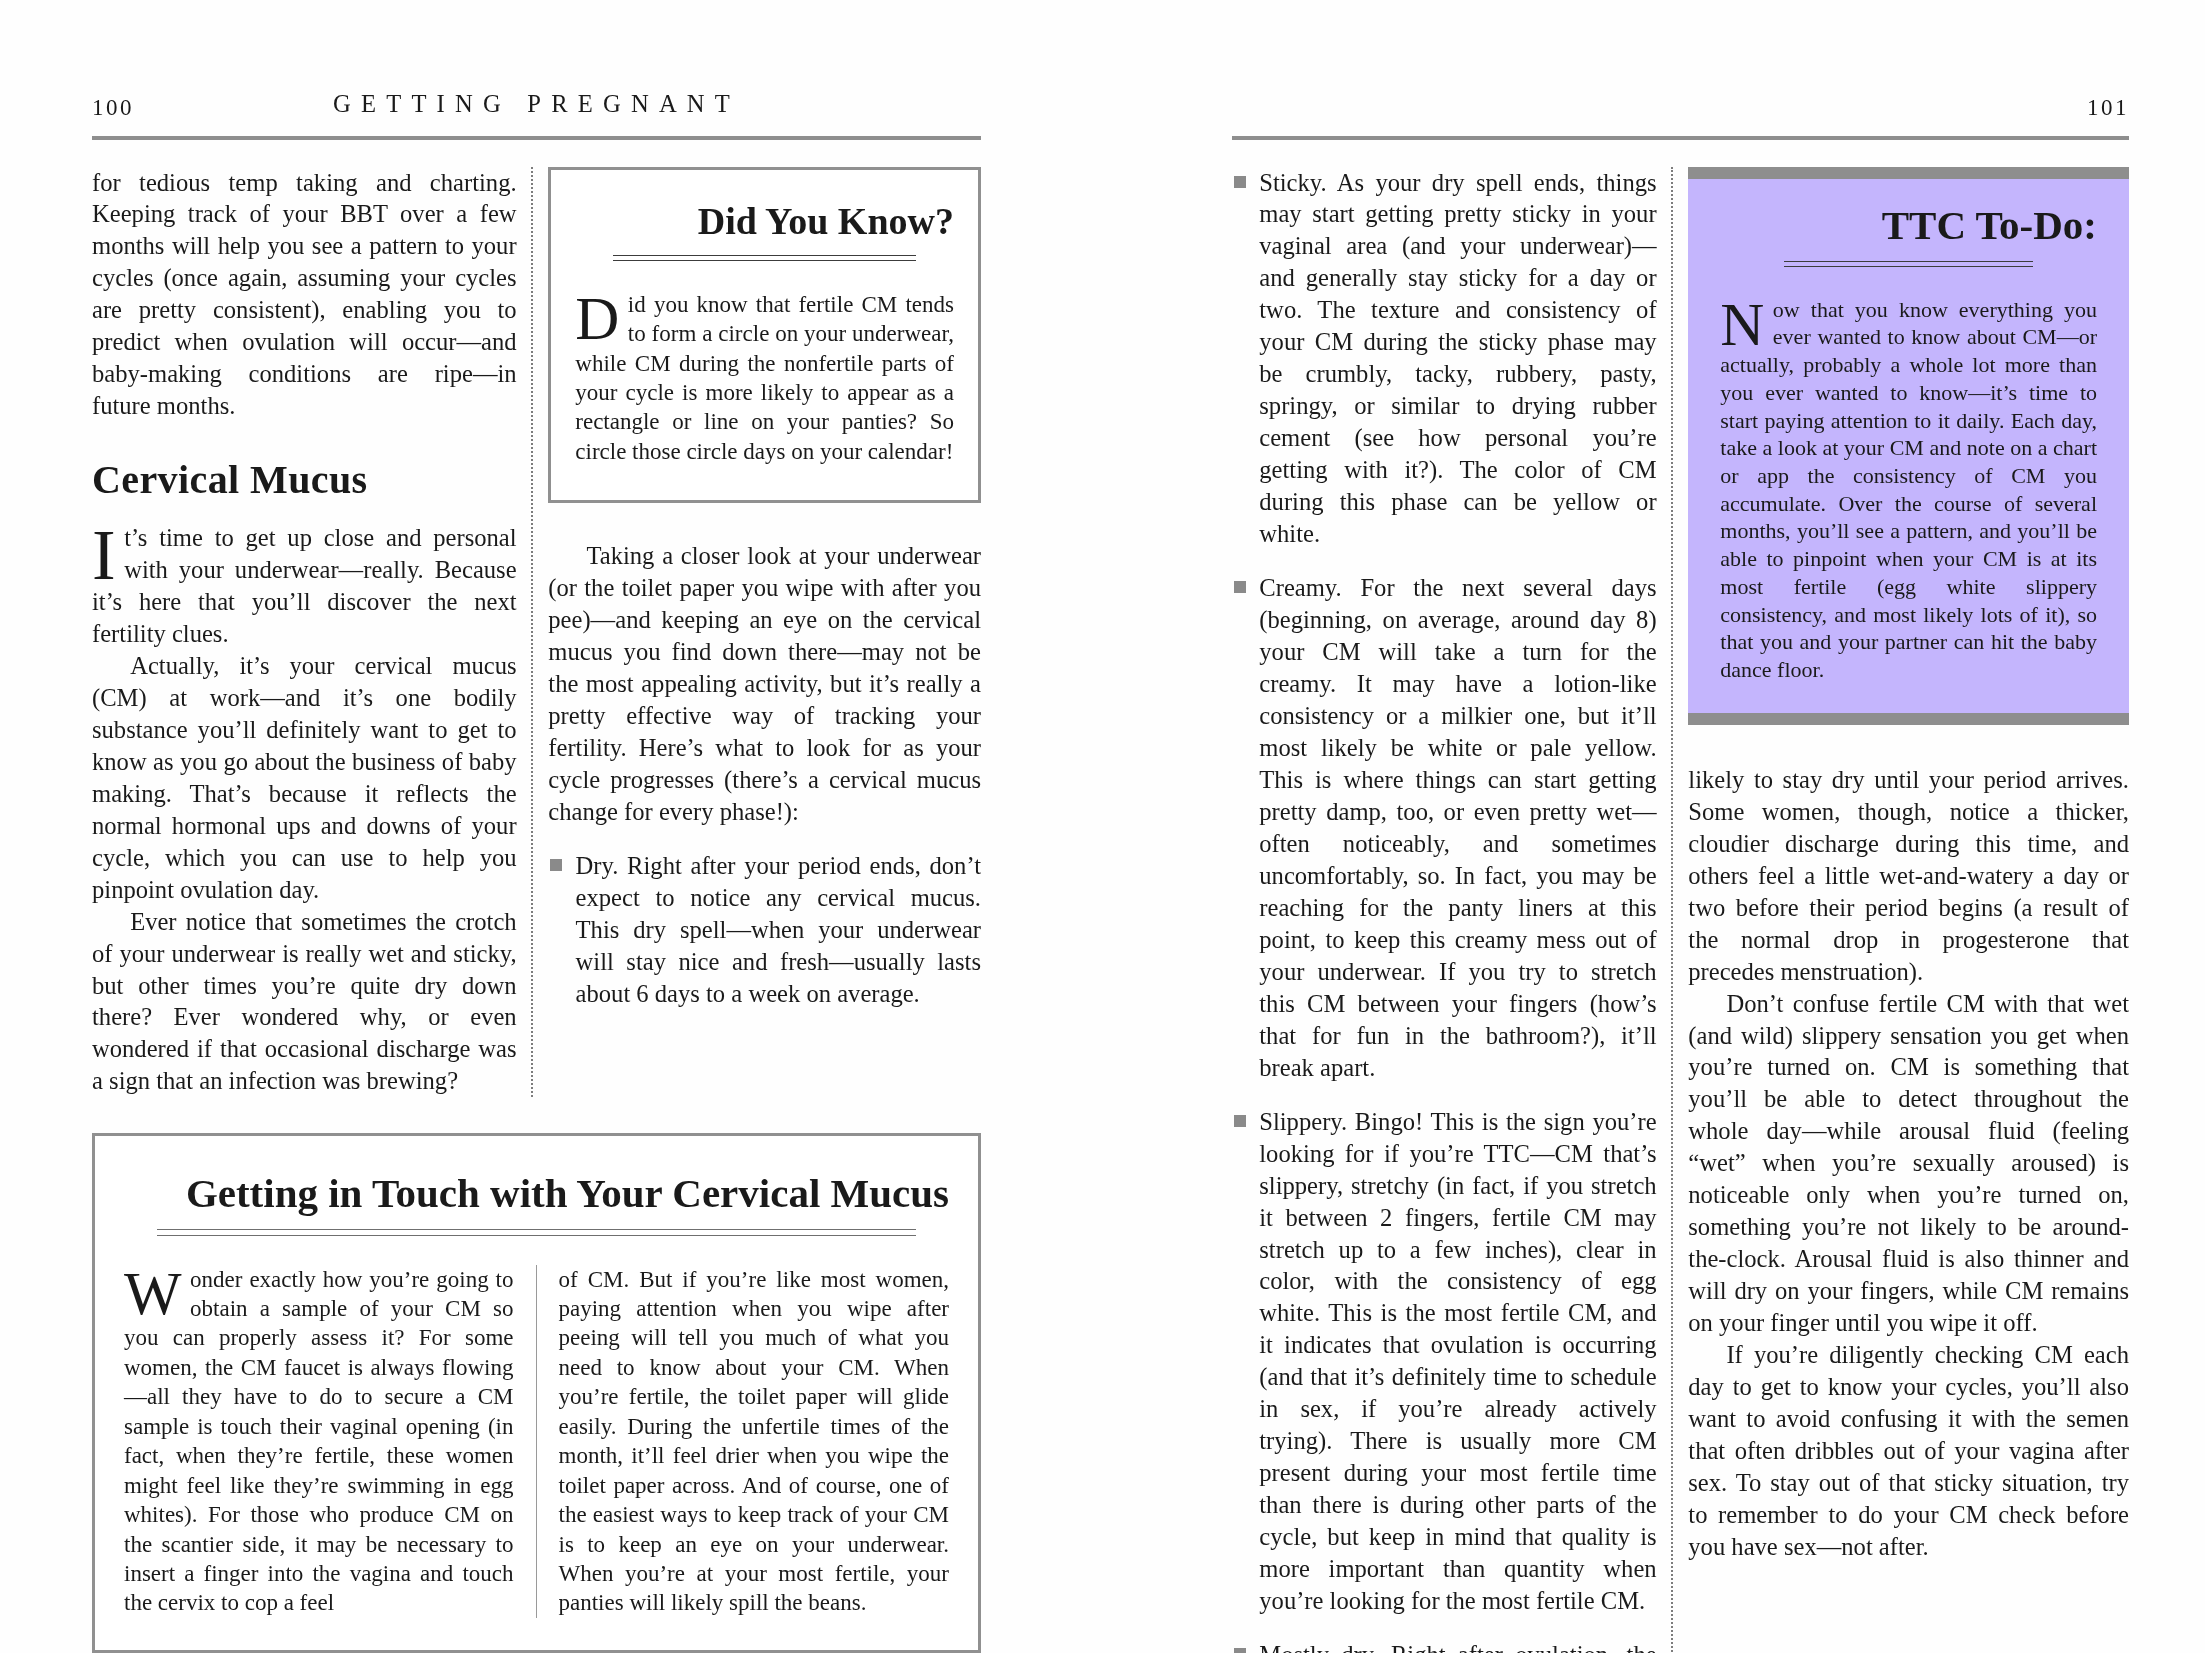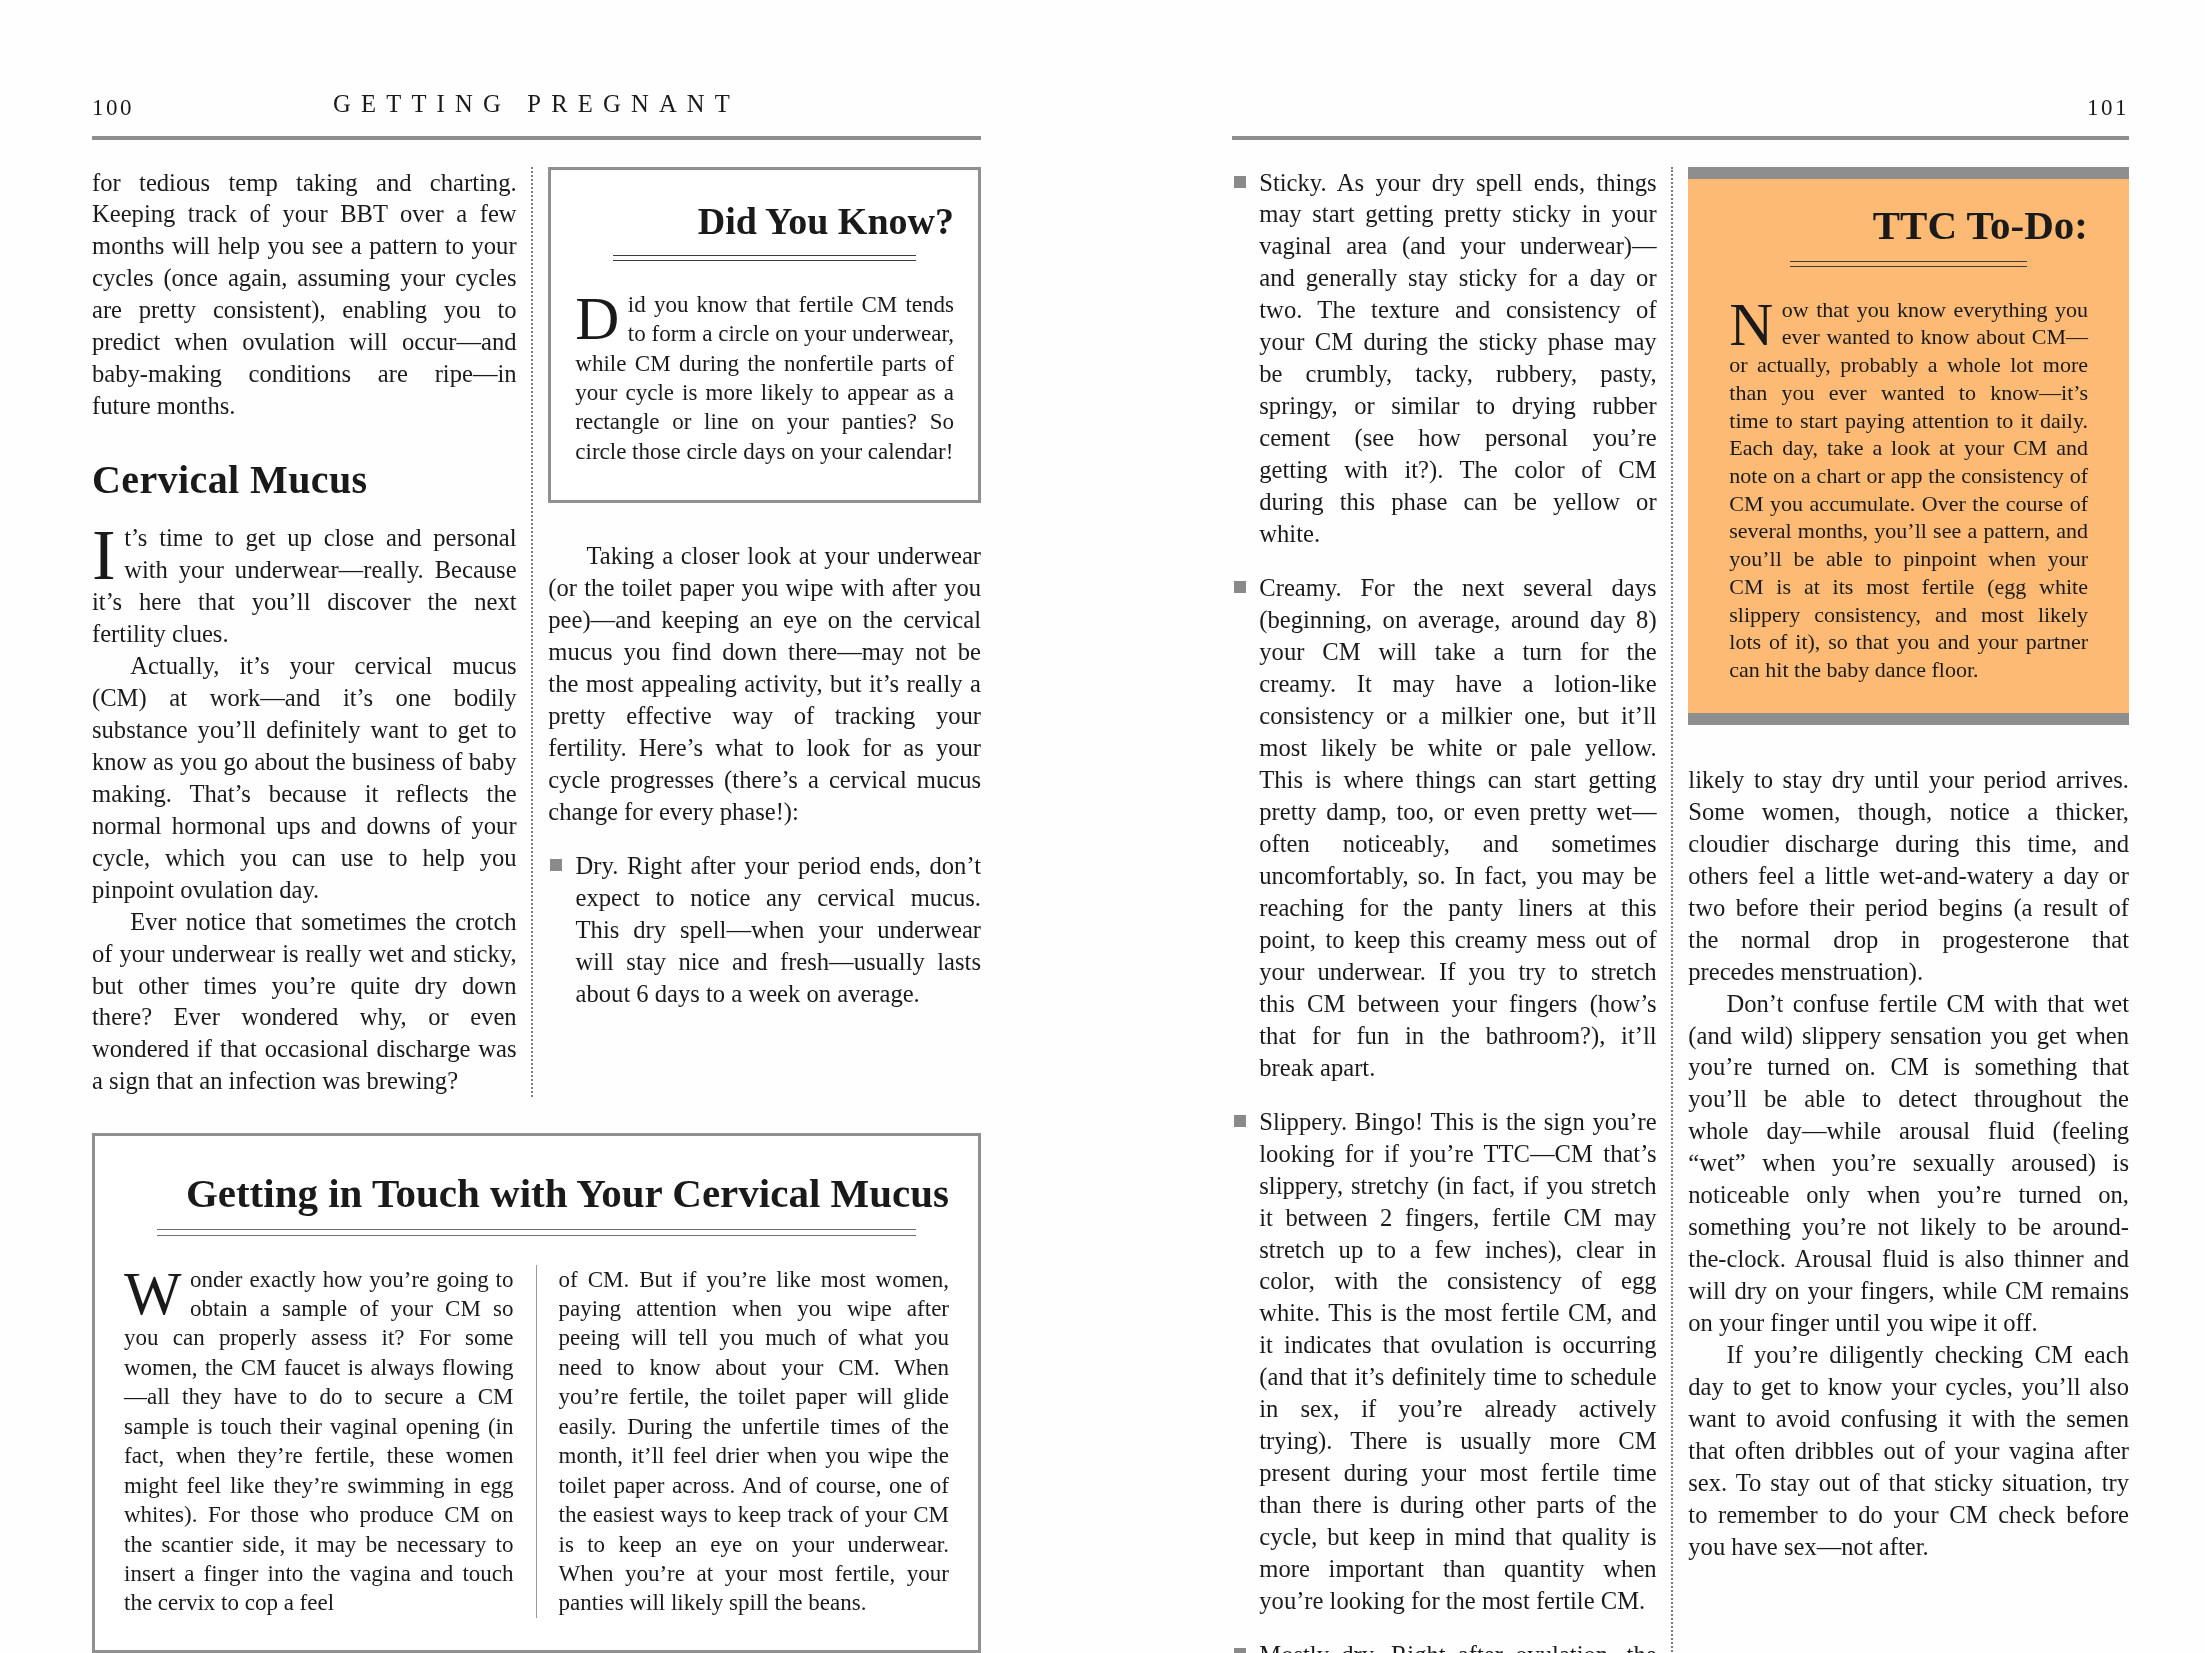--- a/index.html
+++ b/index.html
@@ -52,22 +52,22 @@
 
   
   .bullet{display:flex;align-items:flex-start;}
   .bullet + .bullet{margin-top:22px;}
   .bullet.mt{margin-top:22px;}
   .sq{flex:none;width:12px;height:12px;background:#8a8a8a;margin:9.3px 13.6px 0 1.7px;}
   .bullet p{flex:1;}
 
   
   .ttcbox{
-    background:#fdba74;border-top:12.7px solid #8e8e8e;border-bottom:12.7px solid #8e8e8e;
-    padding:22px 41px 29px;margin-bottom:39px;
+    background:#c4b5fd;border-top:12.7px solid #8e8e8e;border-bottom:12.7px solid #8e8e8e;
+    padding:22px 32px 29px;margin-bottom:39px;
   }
   .ttcbox .boxtitle{font-size:41px;}
   .ttcbox .boxbody{font-size:22px;line-height:1.26;}
 </style>
 </head>
 <body>
 
 <section class="page" id="pageL">
   <header class="phead">
     <span class="pnum left">100</span>

